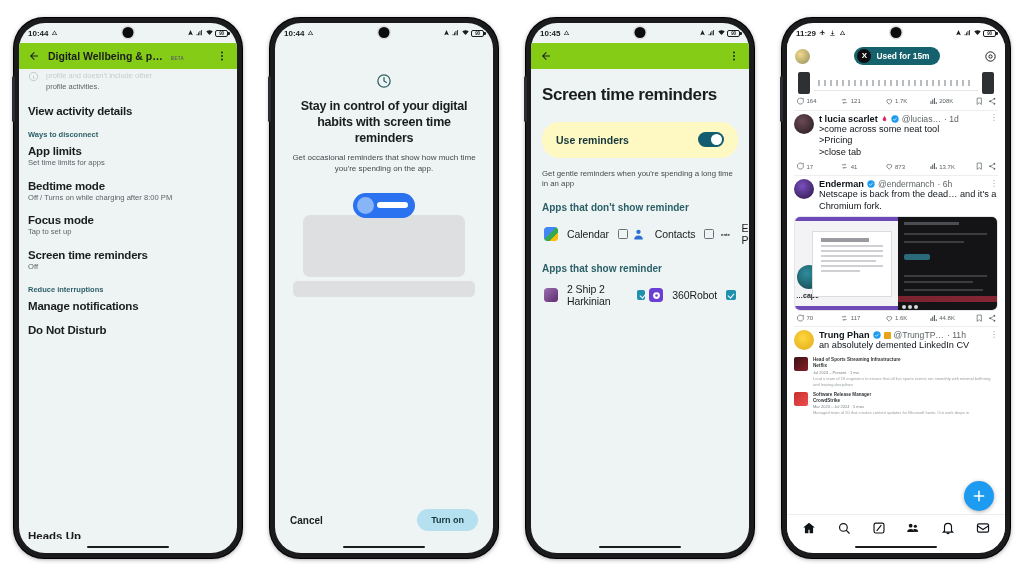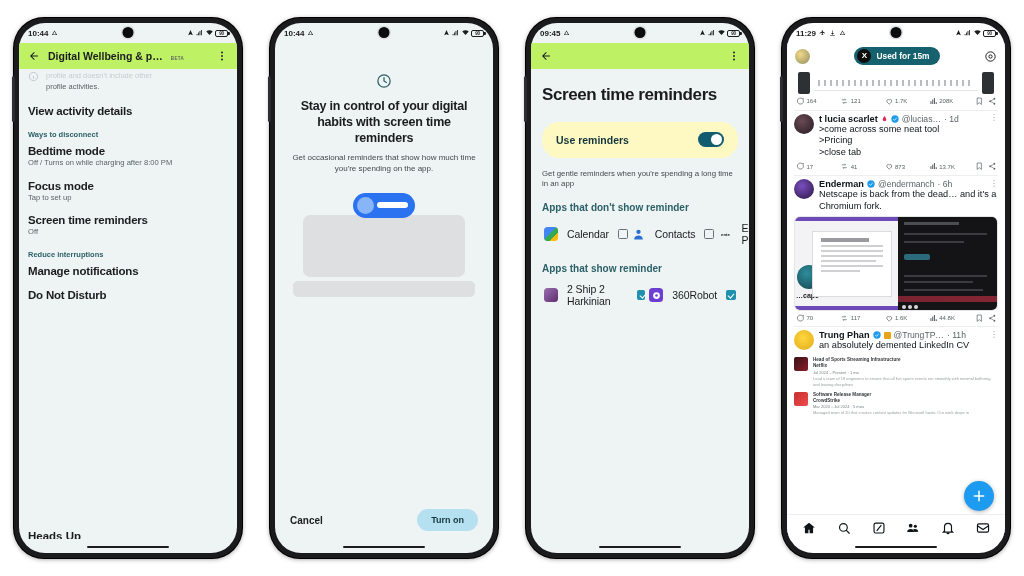--- a/index.html
+++ b/index.html
@@ -51,21 +51,21 @@
     width: 13px; height: 7px; border: 1.2px solid #1a1c1e;
     border-radius: 2px; position: relative; display: flex; align-items: center;
   }
   .bat::after { content:""; position:absolute; right:-2.6px; top:1.6px;
                 width:1.6px; height:3px; background:#1a1c1e; border-radius:0 1px 1px 0; }
   .bat span { font-size: 4.5px; margin: 0 auto; letter-spacing: -.3px; }
 
   
   .appbar {
     height: 26px; flex: 0 0 26px; display: flex; align-items: center;
-    padding: 0 9px; gap: 8px; background: #bef264;
+    padding: 0 9px; gap: 8px; background: #84cc16;
   }
   .appbar .title {
     font-size: 10.5px; font-weight: bold; color: #1a1c1e;
     white-space: nowrap; overflow: hidden;
   }
   .beta {
     font-size: 4.5px; font-weight: bold; color: #5c6366;
     letter-spacing: .4px; border: 0; padding-top: 4px;
   }
   .ic-back { width: 12px; height: 12px; flex: 0 0 12px; }
@@ -295,20 +295,24 @@
               <div class="ct">profile activities.</div>
             </div>
           </div>
 
           <div class="row" style="margin-top:13px">
             <div class="row-t">View activity details</div>
           </div>
 
           <div class="sect">Ways to disconnect</div>
 
+          <div class="row">
+            <div class="row-t">App limits</div>
+            <div class="row-s">Set time limits for apps</div>
+          </div>
 
           <div class="row">
             <div class="row-t">Bedtime mode</div>
             <div class="row-s">Off / Turns on while charging after 8:00 PM</div>
           </div>
 
           <div class="row">
             <div class="row-t">Focus mode</div>
             <div class="row-s">Tap to set up</div>
           </div>
@@ -395,21 +399,21 @@
       </div>
     </div>
   </div>
 
   <div class="cell">
     <div class="phone">
       <div class="screen">
 
         <div class="statusbar">
           <div class="sb-left">
-            <span>09:45</span>
+            <span>10:45</span>
             <svg class="mini" viewBox="0 0 24 24">
                 <path fill="#1a1c1e" d="M12 3 3 19h18L12 3zm0 4 5.5 10h-11L12 7z"></path>
               </svg>
           </div>
           <div class="punch"></div>
           <div class="sb-right">
             <svg class="mini" viewBox="0 0 24 24">
                 <path fill="#1a1c1e" d="M12 2 4 20l8-4 8 4z"></path>
               </svg>
             <svg class="mini" viewBox="0 0 24 24">

